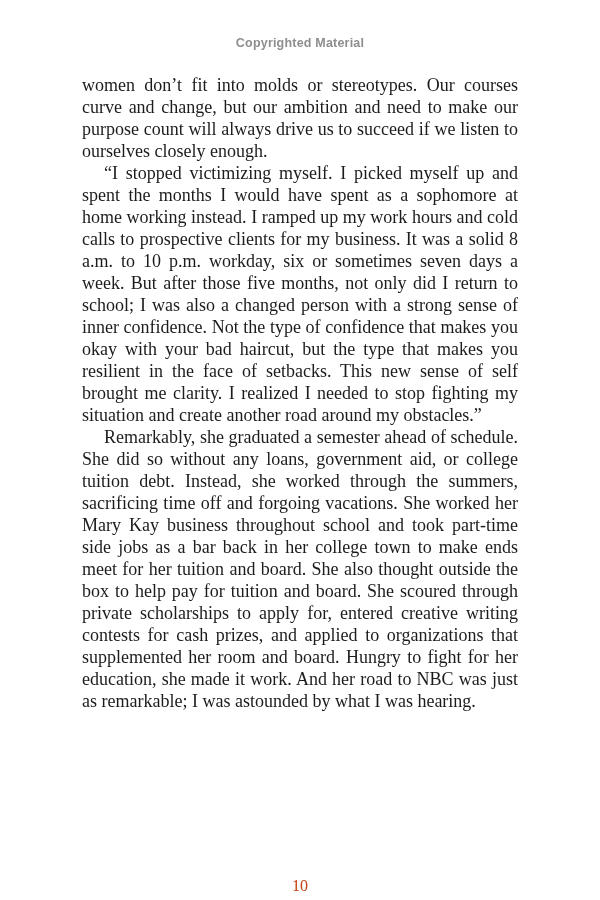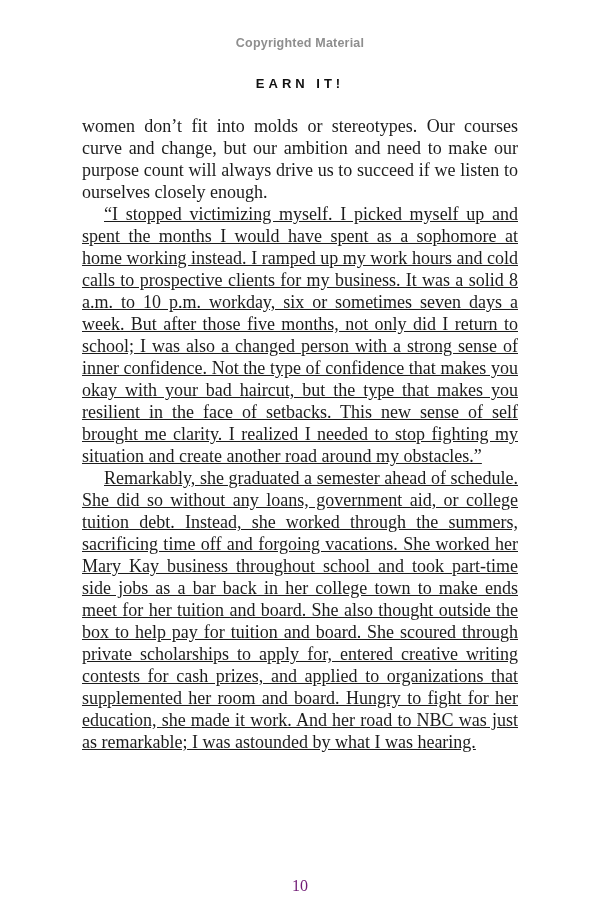--- a/index.html
+++ b/index.html
@@ -41,44 +41,42 @@
     font-size: 18px;
     line-height: 22px;
     color: #1c1c1c;
     text-align: justify;
   }
   .body-text p {
     margin: 0;
   }
   .body-text p.indent {
     text-indent: 22px;
-    text-decoration: underline;
   }
   .footer {
     position: absolute;
     left: 0;
     right: 0;
     bottom: 12px;
     text-align: center;
   }
   .page-number {
     font-family: "Liberation Serif", serif;
     font-size: 16px;
-    color: #701a75;
+    color: #c2410c;
     margin-bottom: 3px;
   }
 </style>
 </head>
 <body>
 
 <div class="page">
 
   <div class="copyright top">Copyrighted Material</div>
 
-  <div class="running-head">EARN IT!</div>
 
   <div class="body-text">
     <p>women don’t fit into molds or stereotypes. Our courses curve and change, but our ambition and need to make our purpose count will always drive us to succeed if we listen to ourselves closely enough.</p>
     <p class="indent">“I stopped victimizing myself. I picked myself up and spent the months I would have spent as a sophomore at home working instead. I ramped up my work hours and cold calls to prospective clients for my business. It was a solid 8 a.m. to 10 p.m. workday, six or sometimes seven days a week. But after those five months, not only did I return to school; I was also a changed person with a strong sense of inner confidence. Not the type of confidence that makes you okay with your bad haircut, but the type that makes you resilient in the face of setbacks. This new sense of self brought me clarity. I realized I needed to stop fighting my situation and create another road around my obstacles.”</p>
     <p class="indent">Remarkably, she graduated a semester ahead of schedule. She did so without any loans, government aid, or college tuition debt. Instead, she worked through the summers, sacrificing time off and forgoing vacations. She worked her Mary Kay business throughout school and took part-time side jobs as a bar back in her college town to make ends meet for her tuition and board. She also thought outside the box to help pay for tuition and board. She scoured through private scholarships to apply for, entered creative writing contests for cash prizes, and applied to organizations that supplemented her room and board. Hungry to fight for her education, she made it work. And her road to NBC was just as remarkable; I was astounded by what I was hearing.</p>
   </div>
 
   <div class="footer">
     <div class="page-number">10</div>
     <div class="copyright bottom">Copyrighted Material</div>

